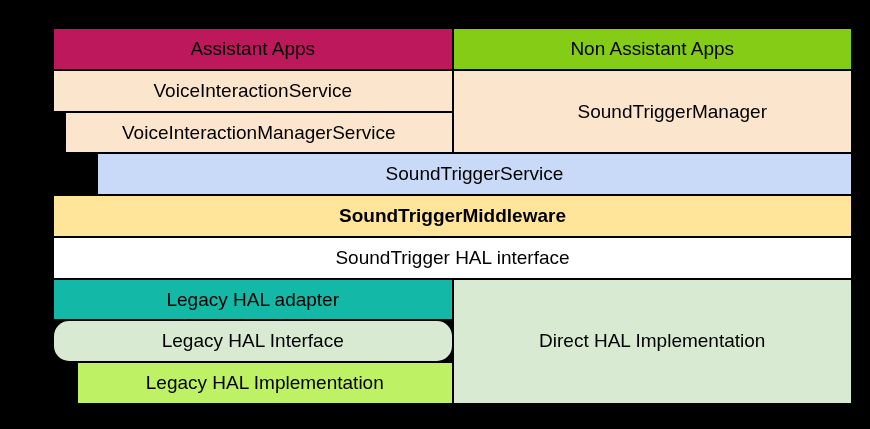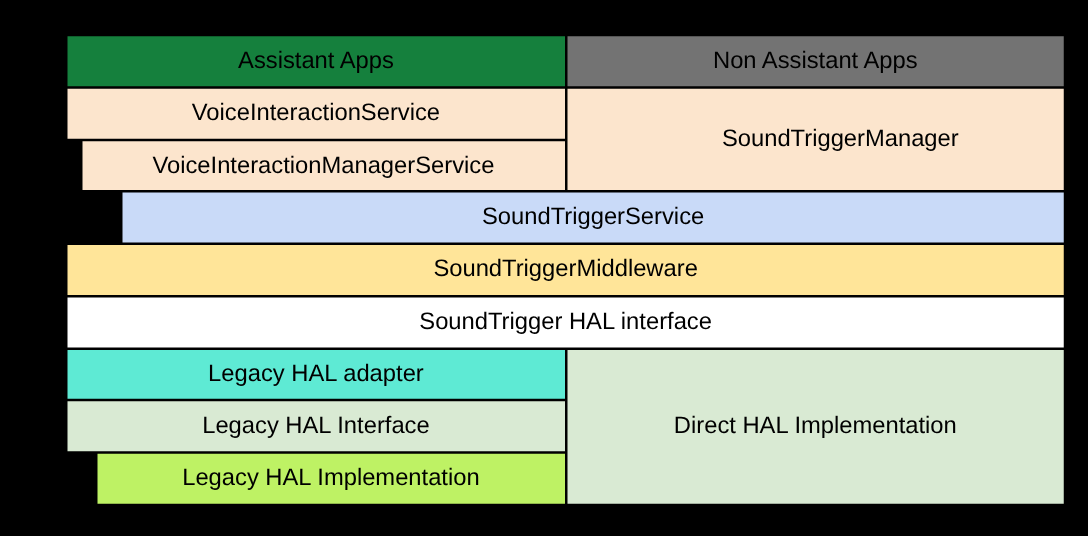--- a/index.html
+++ b/index.html
@@ -36,49 +36,49 @@
     color: #000000;
     overflow: hidden;
   }
   
   .c-assistant-apps        { grid-area: 1 / 1 / 2 / 2; }
   .c-non-assistant-apps    { grid-area: 1 / 2 / 2 / 3; }
   .c-voice-interaction-service         { grid-area: 2 / 1 / 3 / 2; }
   .c-voice-interaction-manager-service { grid-area: 3 / 1 / 4 / 2; margin-left: 12px; }
   .c-sound-trigger-manager { grid-area: 2 / 2 / 4 / 3; }
   .c-sound-trigger-service    { grid-area: 4 / 1 / 5 / 3; }
-  .c-sound-trigger-middleware { grid-area: 5 / 1 / 6 / 3; }
+  .c-sound-trigger-middleware { grid-area: 5 / 1 / 6 / 3; font-weight: bold; }
   .c-sound-trigger-hal-interface { grid-area: 6 / 1 / 7 / 3; }
   .c-legacy-hal-adapter        { grid-area: 7 / 1 / 8 / 2; }
   .c-legacy-hal-interface      { grid-area: 8 / 1 / 9 / 2; }
   .c-legacy-hal-implementation { grid-area: 9 / 1 / 10 / 2; }
   .c-direct-hal-implementation { grid-area: 7 / 2 / 10 / 3; }
 </style>
 </head>
 <body>
 
 <div class="diagram">
 
-  <div class="cell c-assistant-apps" style="background: #15803d;">Assistant Apps</div>
+  <div class="cell c-assistant-apps" style="background: #be185d;">Assistant Apps</div>
 
-  <div class="cell c-non-assistant-apps" style="background: #737373;">Non Assistant Apps</div>
+  <div class="cell c-non-assistant-apps" style="background: #84cc16;">Non Assistant Apps</div>
 
   <div class="cell c-voice-interaction-service" style="background: rgb(252, 229, 205);">VoiceInteractionService</div>
 
   <div class="cell c-voice-interaction-manager-service" style="background: rgb(252, 229, 205);">VoiceInteractionManagerService</div>
 
   <div class="cell c-sound-trigger-manager" style="background: rgb(252, 229, 205); padding-left: 40px;">SoundTriggerManager</div>
 
   <div class="cell c-sound-trigger-service" style="background: rgb(201, 218, 248); margin-left: 44px;">SoundTriggerService</div>
 
   <div class="cell c-sound-trigger-middleware" style="background: rgb(255, 229, 153);">SoundTriggerMiddleware</div>
 
   <div class="cell c-sound-trigger-hal-interface" style="background: rgb(255, 255, 255);">SoundTrigger HAL interface</div>
 
-  <div class="cell c-legacy-hal-adapter" style="background: #5eead4;">Legacy HAL adapter</div>
+  <div class="cell c-legacy-hal-adapter" style="background: #14b8a6;">Legacy HAL adapter</div>
 
-  <div class="cell c-legacy-hal-interface" style="background: rgb(217, 234, 211);">Legacy HAL Interface</div>
+  <div class="cell c-legacy-hal-interface" style="background: rgb(217, 234, 211); border-radius: 15px;">Legacy HAL Interface</div>
 
   <div class="cell c-legacy-hal-implementation" style="background: #bef264; margin-left: 24px;">Legacy HAL Implementation</div>
 
   <div class="cell c-direct-hal-implementation" style="background: rgb(217, 234, 211);">Direct HAL Implementation</div>
 
 </div>
 
 </body></html>

